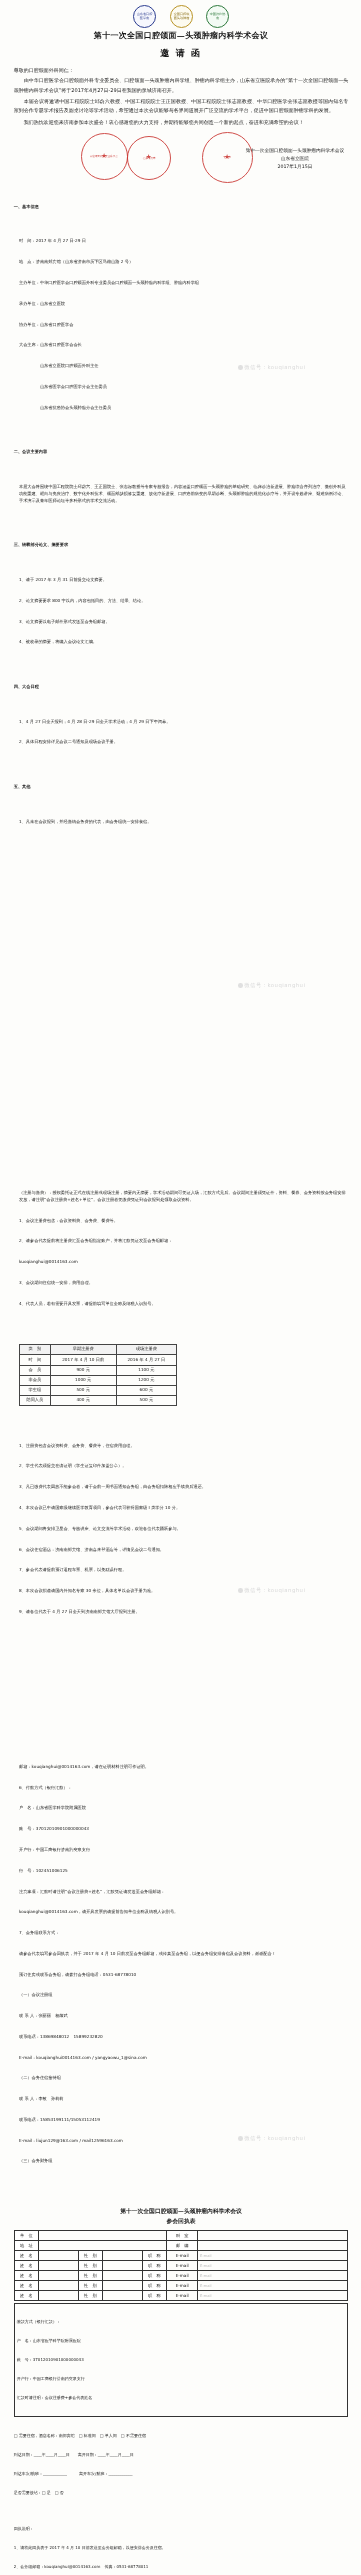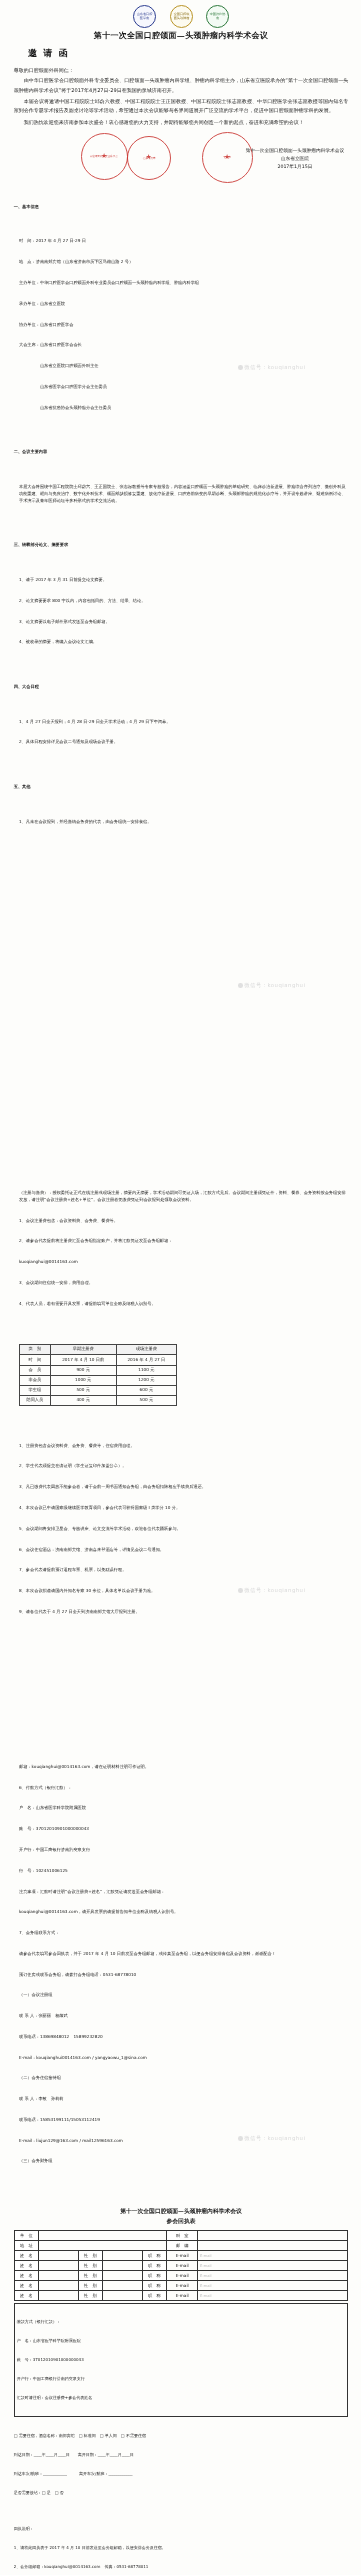--- a/index.html
+++ b/index.html
@@ -38,25 +38,25 @@
   h1.title{
     margin:1.1px 0 0 0;
     text-align:center;
     font-size:8px;
     font-weight:bold;
     letter-spacing:0.3px;
     font-family:"DejaVu Serif","Liberation Serif",serif;
   }
   h2.subtitle{
     margin:5.3px 0 7.4px 0;
+    text-align:center;
     font-size:9px;
     font-weight:bold;
     letter-spacing:1.6px;
     font-family:"DejaVu Serif","Liberation Serif",serif;
-    padding-left:28px;
   }
   .body-wrap{padding:0 13.7px;}
   .salutation{font-size:5px;margin:2.1px 0 3.2px 0;}
   p.para{
     font-size:5px;
     line-height:1.85;
     text-indent:2em;
     margin:0 0 2.1px 0;
     text-align:justify;
   }

